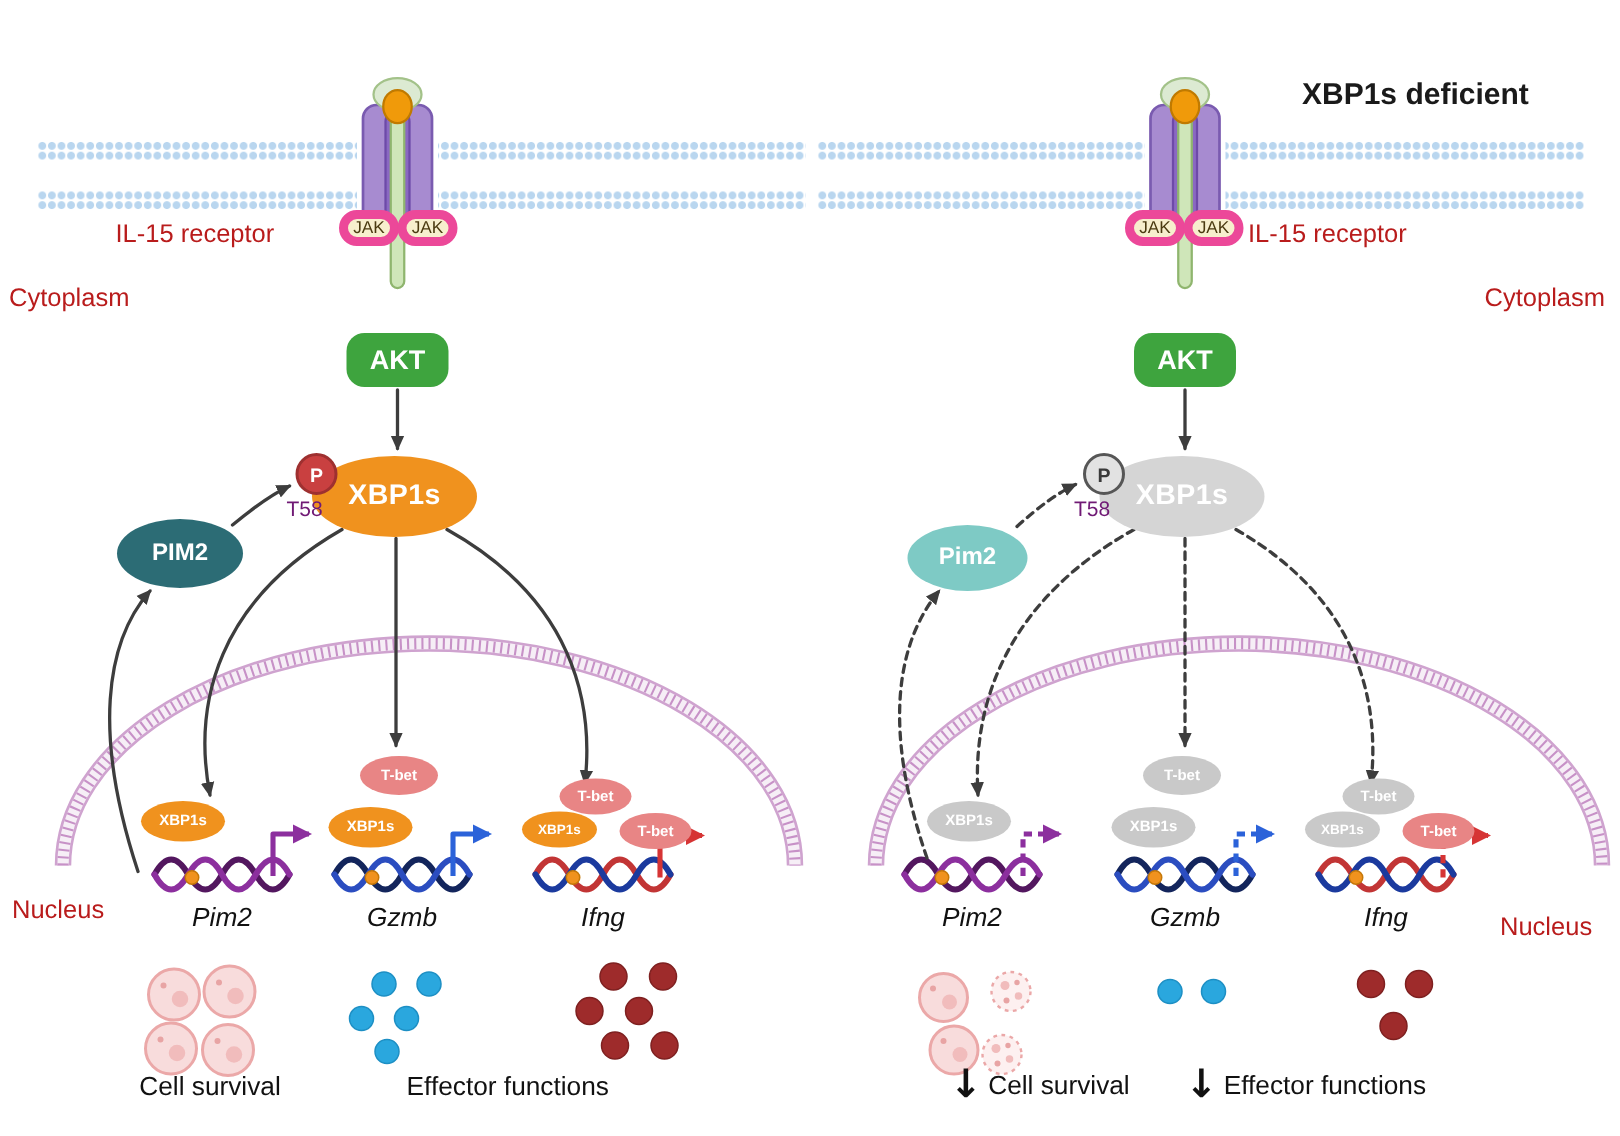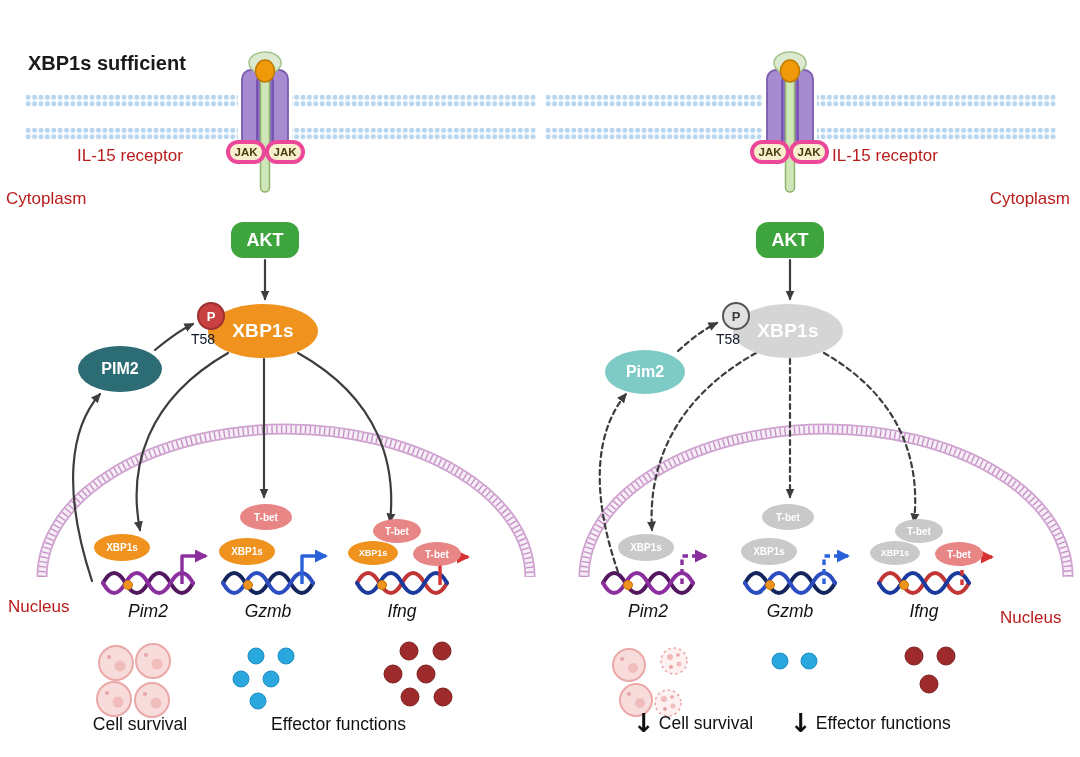--- a/index.html
+++ b/index.html
@@ -14,22 +14,22 @@
   .gray-lbl{font-size:17px;color:#b91c1c;white-space:nowrap;}
   .blob{position:absolute;display:flex;align-items:center;justify-content:center;color:#fff;font-weight:bold;text-align:center;}
   .ell{border-radius:50%;}
   .akt{width:68px;height:36px;border-radius:12px;background:#3ea43e;font-size:18px;}
   .xbp1s-main{width:110px;height:54px;background:#f0921e;font-size:19px;letter-spacing:.3px;}
   .xbp1s-main.off{background:#d5d5d5;}
   .pblob{width:28px;height:28px;background:#c94040;border:2px solid #9e3030;font-size:13px;}
   .pblob.off{background:#e2e2e2;border-color:#565656;color:#3a3a3a;}
   .pim2p{width:84px;height:46px;background:#2c6c75;font-size:16px;}
   .pim2p.off{width:80px;height:44px;background:#7ecac5;}
-  .t58{position:absolute;font-size:14px;color:#0f172a;}
-  .jak{position:absolute;width:40px;height:24px;border-radius:12px;background:#f7efcd;border:4px solid #ec4899;color:#4a3a10;font-size:11.5px;font-weight:bold;display:flex;align-items:center;justify-content:center;}
+  .t58{position:absolute;font-size:14px;color:#701a75;}
+  .jak{position:absolute;width:40px;height:24px;border-radius:12px;background:#f7efcd;border:6px solid #ec4899;color:#4a3a10;font-size:11.5px;font-weight:normal;display:flex;align-items:center;justify-content:center;}
   .tf{font-size:10px;}
   .tf.orange{background:#f0921e;}
   .tf.pink{background:#e88585;}
   .tf.gray{background:#c9c9c9;}
   .gene-lbl{position:absolute;font-style:italic;font-size:17.5px;color:#111;width:64px;text-align:center;}
   .outcome{position:absolute;font-size:17.5px;color:#111;}
   .down-group{position:absolute;display:flex;align-items:center;gap:4px;font-size:17.5px;color:#111;}
   .down-arrow{font-family:"DejaVu Sans",sans-serif;font-size:26px;line-height:26px;font-weight:600;color:#111;}
   .arr{fill:none;stroke:#3d3d3d;stroke-width:2.2;stroke-linecap:round;}
   .dash{stroke-dasharray:5 4;}
@@ -207,21 +207,20 @@
       <circle class="bdot" cx="780" cy="661" r="8"></circle>
         <circle class="bdot" cx="809" cy="661" r="8"></circle>
     </g>
     <g>
       <circle class="rdot" cx="914" cy="656" r="9"></circle>
         <circle class="rdot" cx="946" cy="656" r="9"></circle>
       <circle class="rdot" cx="929" cy="684" r="9"></circle>
     </g>
   </svg>
 
-  <div class="abs title" style="left:28px;top:52px;">XBP1s sufficient</div>
   <div class="abs gray-lbl" style="left:77px;top:146px;">IL-15 receptor</div>
   <div class="jak" style="left:226px;top:140px;">JAK</div>
   <div class="jak" style="left:265px;top:140px;">JAK</div>
   <div class="abs gray-lbl" style="left:6px;top:189px;">Cytoplasm</div>
 
   <div class="blob akt" style="left:231px;top:222px;">AKT</div>
   <div class="blob ell xbp1s-main" style="left:208px;top:304px;">XBP1s</div>
   <div class="blob ell pblob" style="left:197px;top:302px;">P</div>
   <div class="t58" style="left:191px;top:331px;">T58</div>
   <div class="blob ell pim2p" style="left:78px;top:346px;">PIM2</div>
@@ -234,20 +233,21 @@
   <div class="blob ell tf pink" style="left:413px;top:542px;width:48px;height:24px;">T-bet</div>
 
   <div class="abs gray-lbl" style="left:8px;top:597px;">Nucleus</div>
   <div class="gene-lbl" style="left:116px;top:601px;">Pim2</div>
   <div class="gene-lbl" style="left:236px;top:601px;">Gzmb</div>
   <div class="gene-lbl" style="left:370px;top:601px;">Ifng</div>
 
   <div class="outcome" style="left:84px;top:714px;width:112px;text-align:center;">Cell survival</div>
   <div class="outcome" style="left:256px;top:714px;width:165px;text-align:center;">Effector functions</div>
 
+  <div class="abs title" style="left:868px;top:52px;">XBP1s deficient</div>
   <div class="abs gray-lbl" style="left:832px;top:146px;">IL-15 receptor</div>
   <div class="jak" style="left:750px;top:140px;">JAK</div>
   <div class="jak" style="left:789px;top:140px;">JAK</div>
   <div class="abs gray-lbl" style="right:10px;top:189px;">Cytoplasm</div>
 
   <div class="blob akt" style="left:756px;top:222px;">AKT</div>
   <div class="blob ell xbp1s-main off" style="left:733px;top:304px;">XBP1s</div>
   <div class="blob ell pblob off" style="left:722px;top:302px;">P</div>
   <div class="t58" style="left:716px;top:331px;">T58</div>
   <div class="blob ell pim2p off" style="left:605px;top:350px;">Pim2</div>

